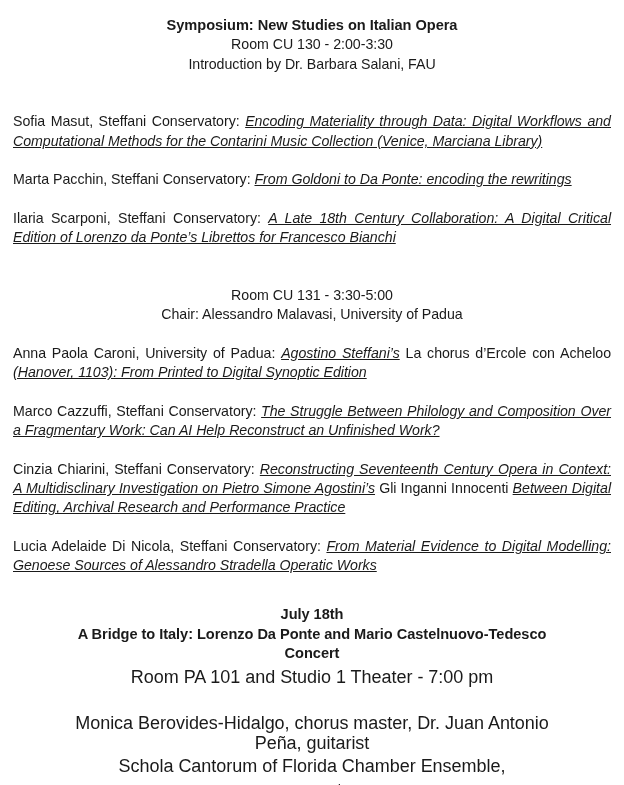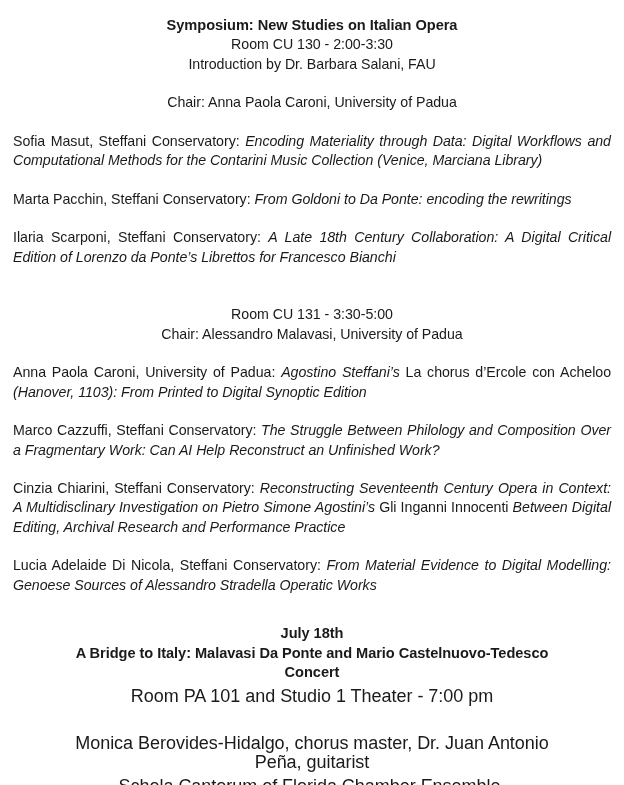--- a/index.html
+++ b/index.html
@@ -70,38 +70,38 @@
   .center-wrap {
     width: 530px;
     margin: 0 auto;
   }
   .bridge-wrap {
     width: 500px;
     margin: 0 auto;
   }
   i, .it {
     font-style: italic;
+    text-decoration: underline;
   }
   .ro {
     font-style: normal;
   }
 </style>
 </head>
 <body>
 
 <div class="page">
 
   <h1 class="doc-title">Symposium: New Studies on Italian Opera</h1>
 
   <p class="block plain">Room CU 130 - 2:00-3:30</p>
   <p class="block plain">Introduction by Dr. Barbara Salani, FAU</p>
 
   <div class="gap"></div>
 
-  <p class="block plain">Chair: Anna Paola Caroni, University of Padua</p>
 
   <div class="gap"></div>
 
   <p class="block"><span>Sofia Masut, Steffani Conservatory: </span><i>Encoding Materiality through Data: Digital Workflows and Computational Methods for the Contarini Music Collection (Venice, Marciana Library)</i></p>
 
   <div class="gap"></div>
 
   <p class="block"><span>Marta Pacchin, Steffani Conservatory: </span><i>From Goldoni to Da Ponte: encoding the rewritings</i></p>
 
   <div class="gap"></div>
@@ -130,21 +130,21 @@
 
   <div class="gap"></div>
 
   <p class="block"><span>Lucia Adelaide Di Nicola, Steffani Conservatory: </span><i>From Material Evidence to Digital Modelling: Genoese Sources of Alessandro Stradella Operatic Works</i></p>
 
   <div class="gap"></div>
   <div class="gap-sm"></div>
 
   <p class="center-head">July 18th</p>
   <div class="bridge-wrap">
-    <p class="center-head">A Bridge to Italy: Malavasi Da Ponte and Mario Castelnuovo-Tedesco Concert</p>
+    <p class="center-head">A Bridge to Italy: Lorenzo Da Ponte and Mario Castelnuovo-Tedesco Concert</p>
   </div>
   <p class="center-line">Room PA 101 and Studio 1 Theater - 7:00 pm</p>
 
   <div class="gap"></div>
 
   <div class="center-wrap">
     <p class="center-line">Monica Berovides-Hidalgo, chorus master, Dr. Juan Antonio Peña, guitarist</p>
     <p class="center-line">Schola Cantorum of Florida Chamber Ensemble,</p>
     <p class="center-line">present</p>
 

